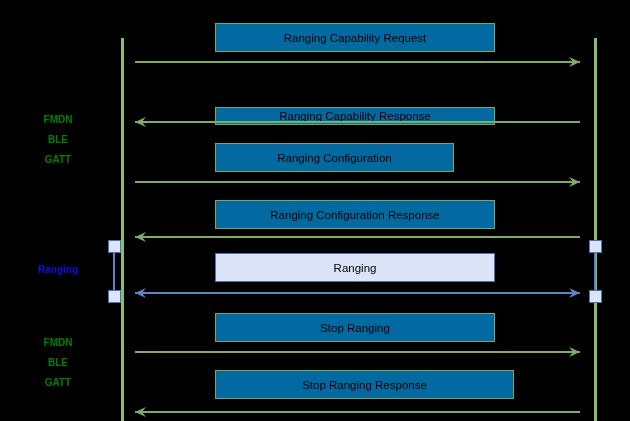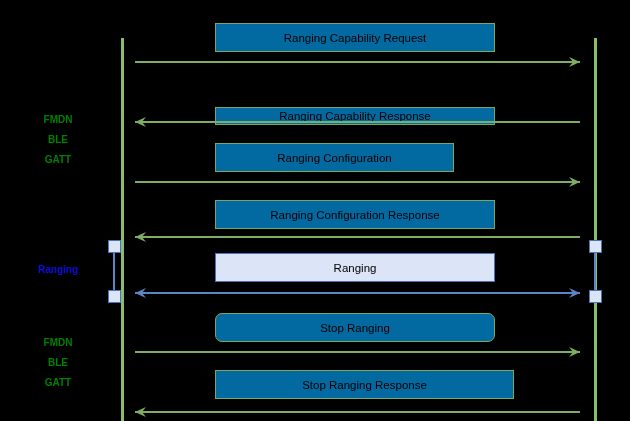--- a/index.html
+++ b/index.html
@@ -132,21 +132,21 @@
     <div class="msg-box blue" style="left: 215px; top: 253px; width: 280px; height: 29px;">
       <span>Ranging</span>
     </div>
     <div class="arrow-wrap" style="left: 135px; top: 286px; width: 445px;">
       <svg width="445" height="14" viewBox="0 0 445 14">
         <line x1="0" y1="7" x2="445" y2="7" stroke="#5d85c4" stroke-width="2"></line>
         <path d="M 445 7 L 434 2 L 438 7 L 434 12 Z" fill="#5d85c4"></path>
         <path d="M 0 7 L 11 2 L 7 7 L 11 12 Z" fill="#5d85c4"></path>
       </svg>
     </div>
-    <div class="msg-box green" style="left: 215px; top: 313px; width: 280px; height: 29px; border-radius: 7px;">
+    <div class="msg-box green" style="left: 215px; top: 313px; width: 280px; height: 29px;">
       <span>Stop Ranging</span>
     </div>
     <div class="arrow-wrap" style="left: 135px; top: 345px; width: 445px;">
       <svg width="445" height="14" viewBox="0 0 445 14">
         <line x1="0" y1="7" x2="445" y2="7" stroke="#7fad63" stroke-width="2"></line>
         <path d="M 445 7 L 434 2 L 438 7 L 434 12 Z" fill="#7fad63"></path>
       </svg>
     </div>
     <div class="msg-box green" style="left: 215px; top: 370px; width: 299px; height: 29px;">
       <span>Stop Ranging Response</span>

